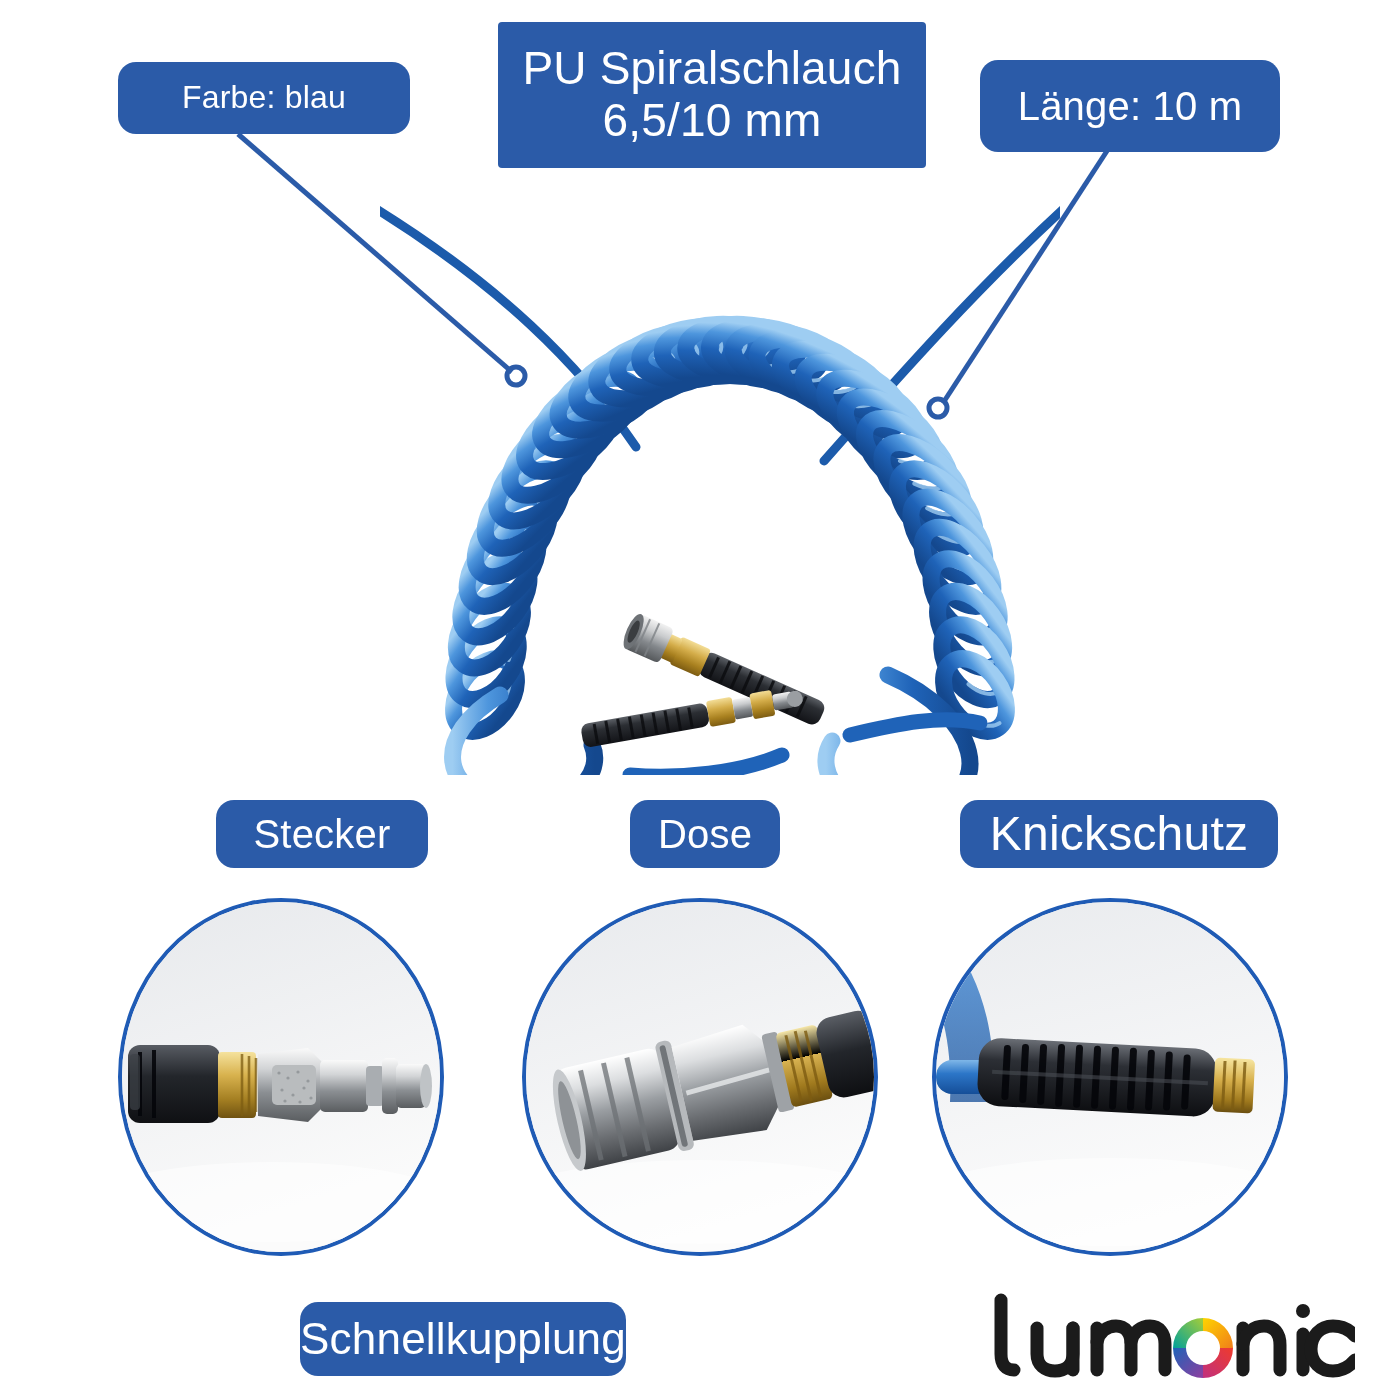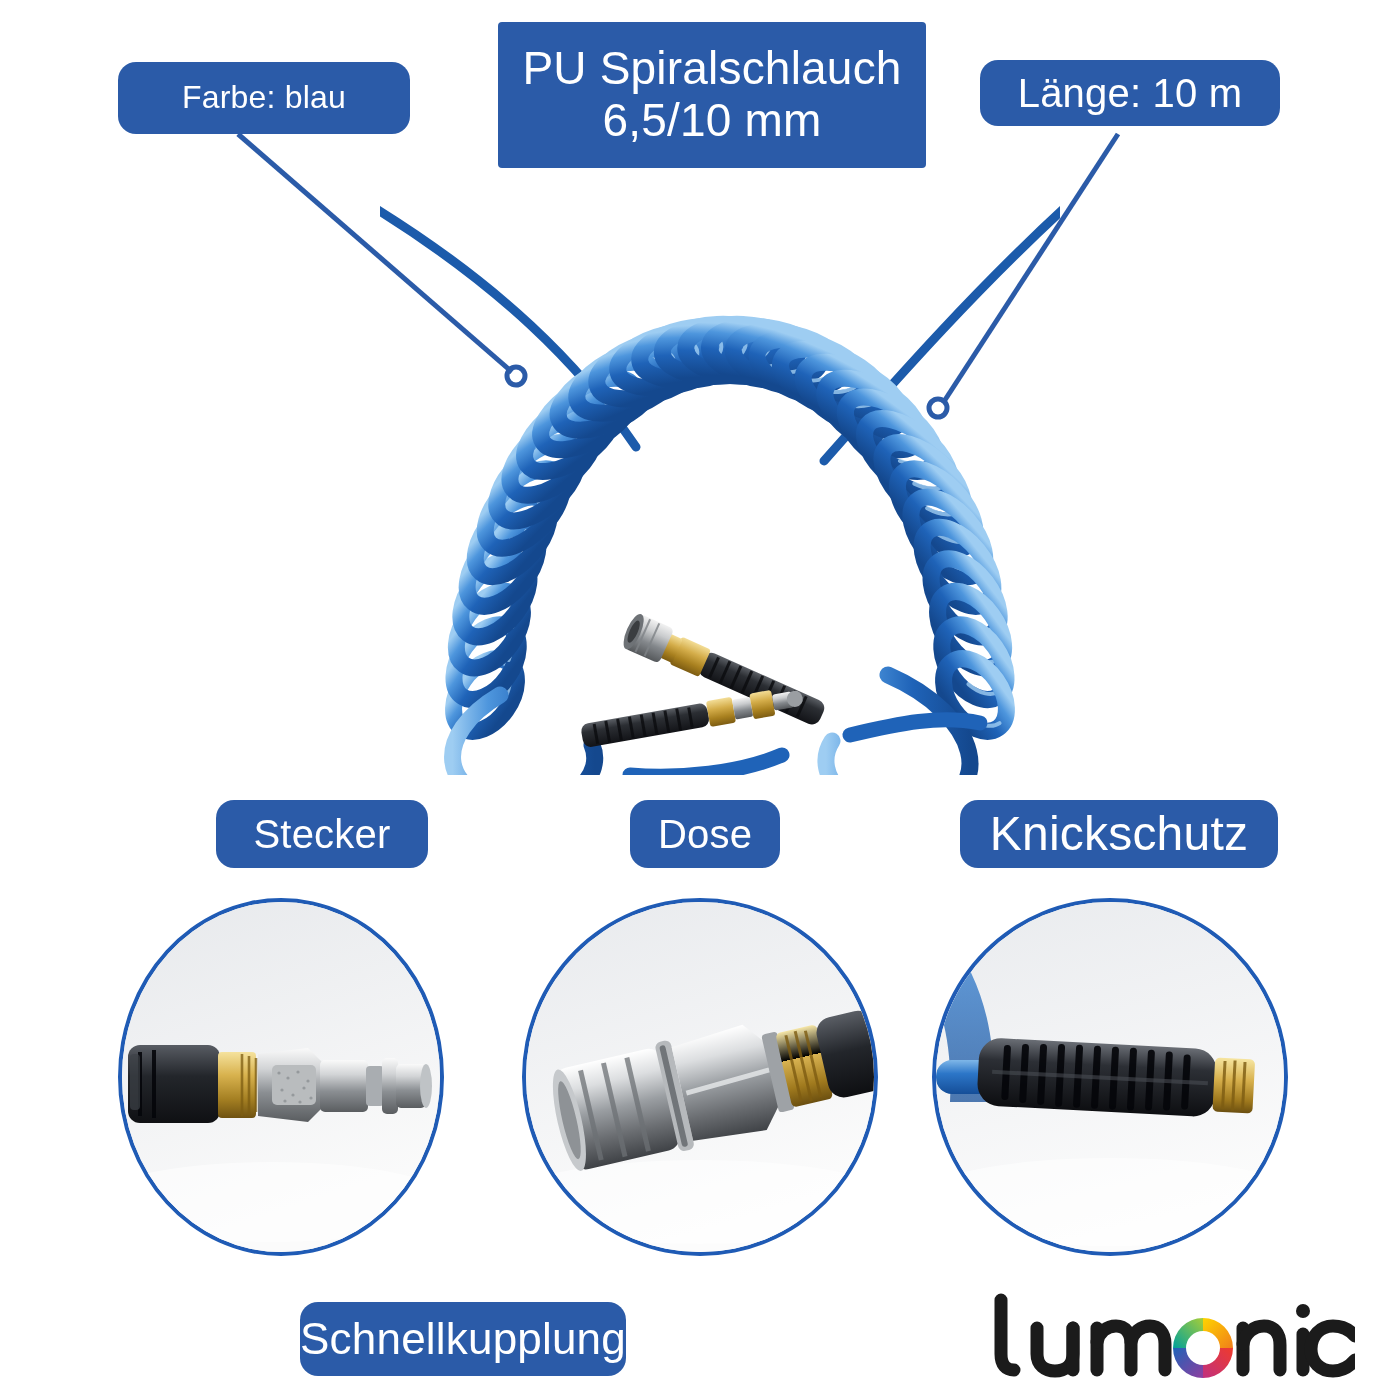--- a/index.html
+++ b/index.html
@@ -19,21 +19,21 @@
     line-height:1.12;
     font-weight:400;
     letter-spacing:.2px;
     box-sizing:border-box;
     padding:6px 18px;
     white-space:pre-line;
   }
 
   #badge-farbe   {left:118px; top:62px;  width:292px; height:72px;  font-size:32px;}
   #badge-title   {left:498px; top:22px;  width:428px; height:146px; font-size:46px; border-radius:4px;}
-  #badge-laenge  {left:980px; top:60px;  width:300px; height:66px;  font-size:40px;}
+  #badge-laenge  {left:980px; top:60px;  width:300px; height:92px;  font-size:40px;}
 
   #badge-stecker      {left:196px; top:800px; width:212px; height:68px; font-size:40px;margin-left:20px;}
   #badge-dose         {left:630px; top:800px; width:150px; height:68px; font-size:40px;}
   #badge-knickschutz  {left:960px; top:800px; width:318px; height:68px; font-size:48px;}
   #badge-schnellkupplung{left:300px; top:1302px; width:326px; height:74px; font-size:44px;}
 
   
   .leader{position:absolute;left:0;top:0;width:1400px;height:1400px;pointer-events:none;}
 
   

